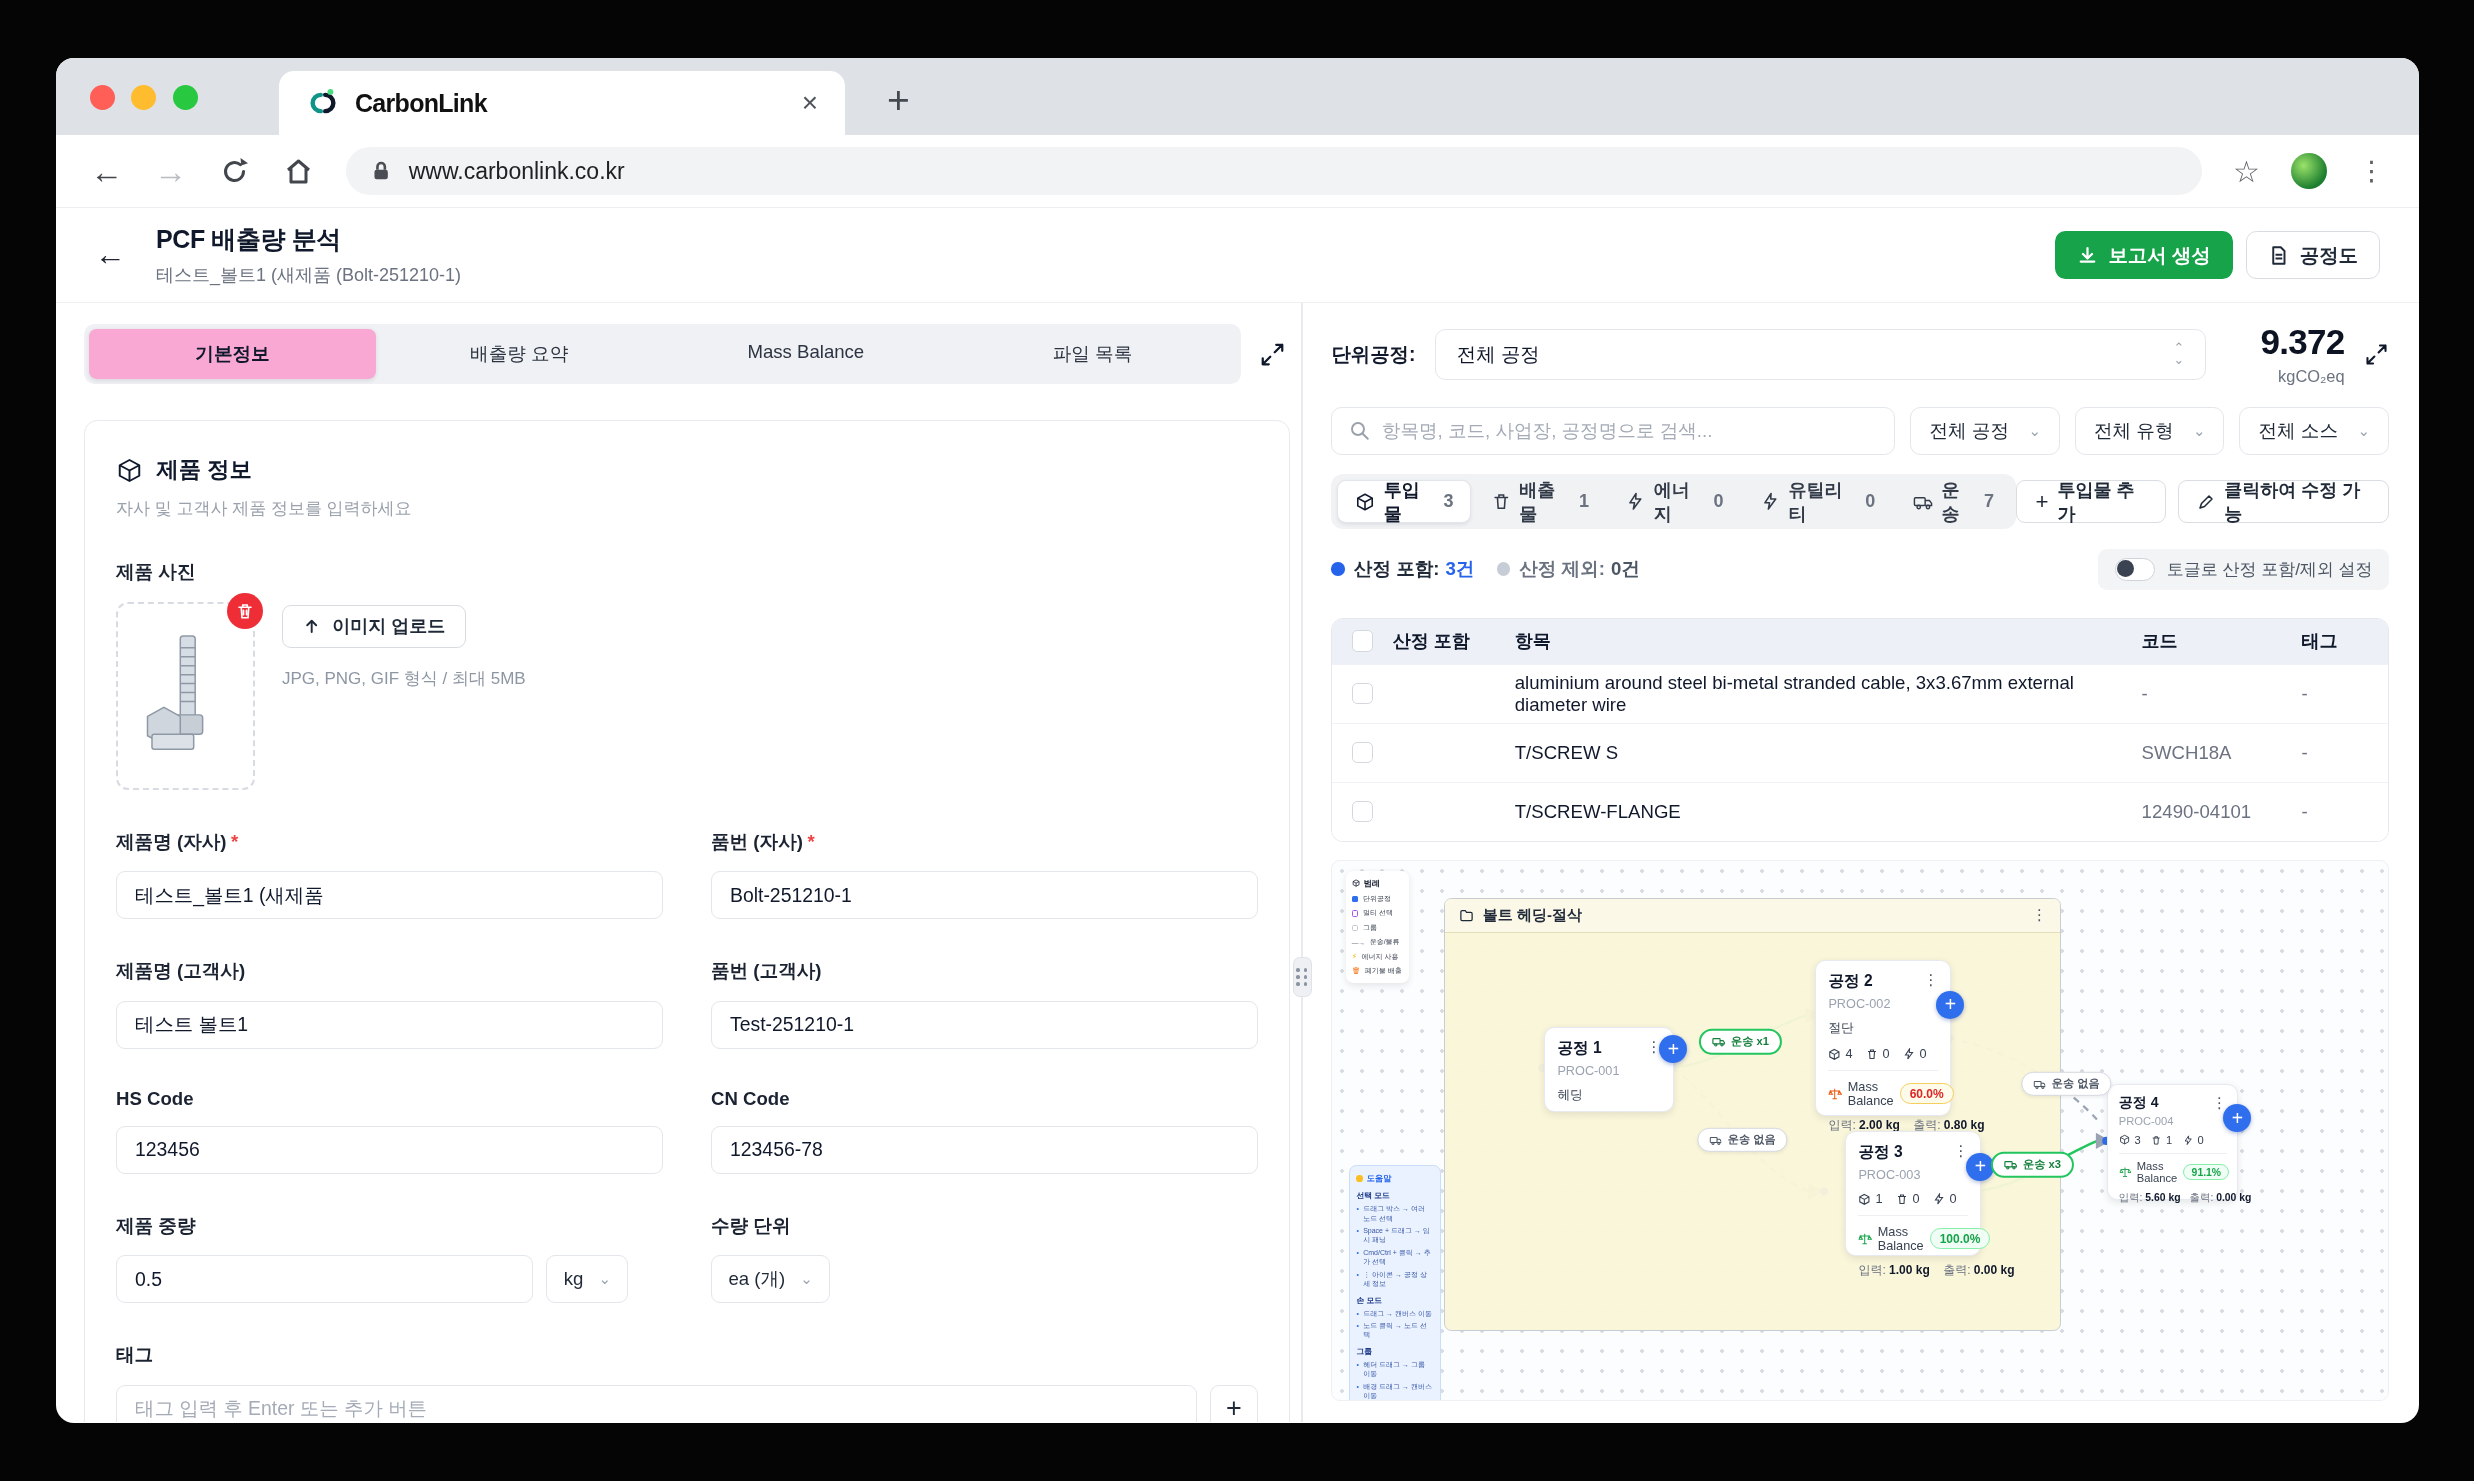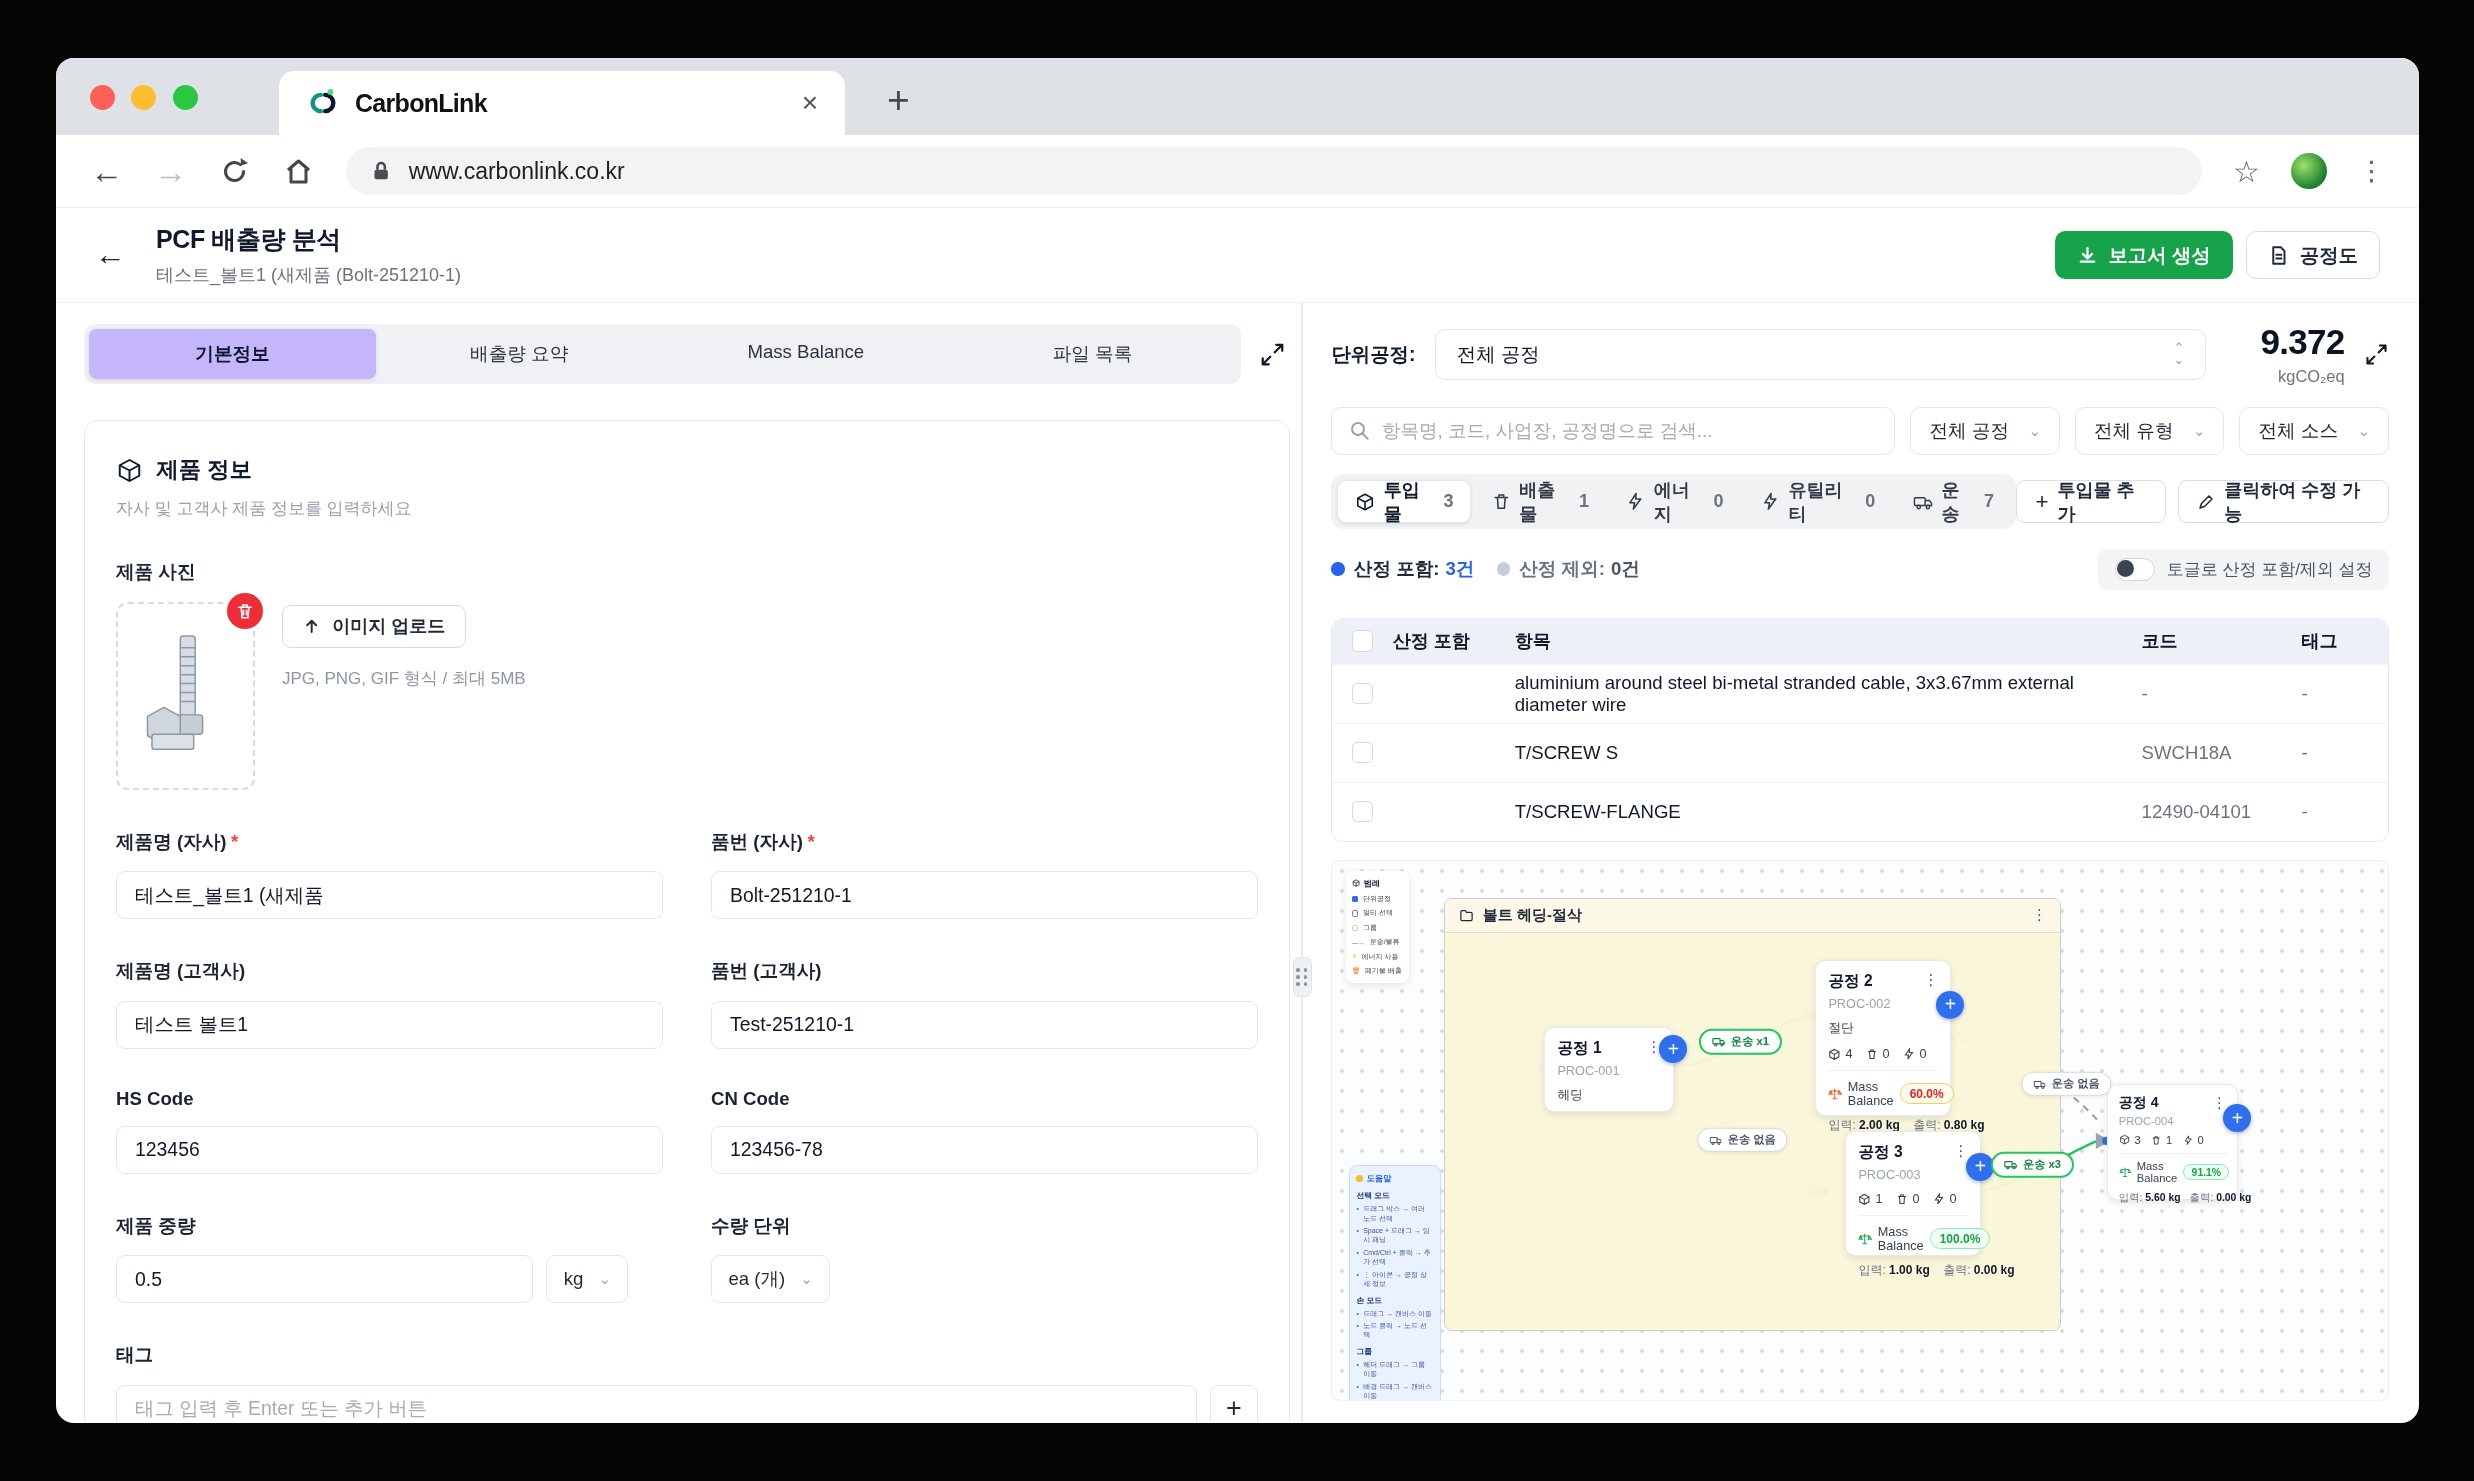--- a/index.html
+++ b/index.html
@@ -42,21 +42,21 @@
   .btn-white { display:flex; align-items:center; gap:10.4px; background:#fff; color:#1f2937; border:1.5px solid #d8dce1;
                border-radius:10.4px; height:48px; padding:0 21px; font-size:19.4px; font-weight:600; }
 
   .main { display:flex; height:1119px; }
 
   
   .left { width:1238px; padding:21px 0 0 28px; overflow:hidden; }
   .tabrow { display:flex; align-items:center; gap:18px; width:1209px; }
   .tabbar { flex:1; background:#f0f1f4; border-radius:10.4px; padding:5.2px; display:flex; }
   .tabitem { flex:1; text-align:center; font-size:18.6px; color:#2c3442; padding:12px 0; border-radius:7.4px; font-weight:500;}
-  .tabitem.active { background:#c4b5fd; font-weight:700; color:#10182b; box-shadow:0 1.5px 4.5px rgba(20,30,50,.10); }
+  .tabitem.active { background:#f9a8d4; font-weight:700; color:#10182b; box-shadow:0 1.5px 4.5px rgba(20,30,50,.10); }
   .expand { width:34px; text-align:center; }
 
   .card { width:1206px; border:1.5px solid #e7e9ee; border-radius:13.4px; background:#fff; margin-top:36px;
           padding:34px 31px; }
   .sec-head { display:flex; align-items:center; gap:13.4px; }
   .sec-title { font-size:22.3px; font-weight:700; color:#10182b; }
   .sec-sub { font-size:17px; color:#9aa1ac; margin-top:12px; }
   .fld-label { font-size:18.6px; font-weight:600; color:#1b2332; margin:39px 0 16.4px; }
   .req { color:#ef4444; margin-left:4.5px; }
   .photo-row { display:flex; gap:27px; align-items:flex-start; }

